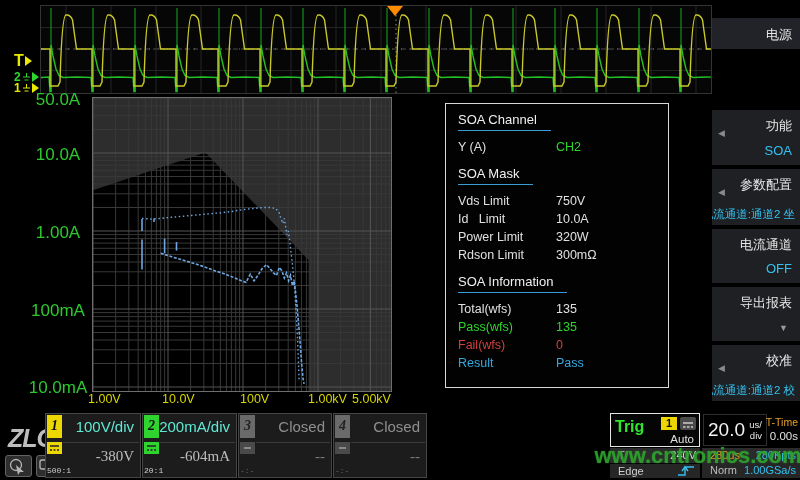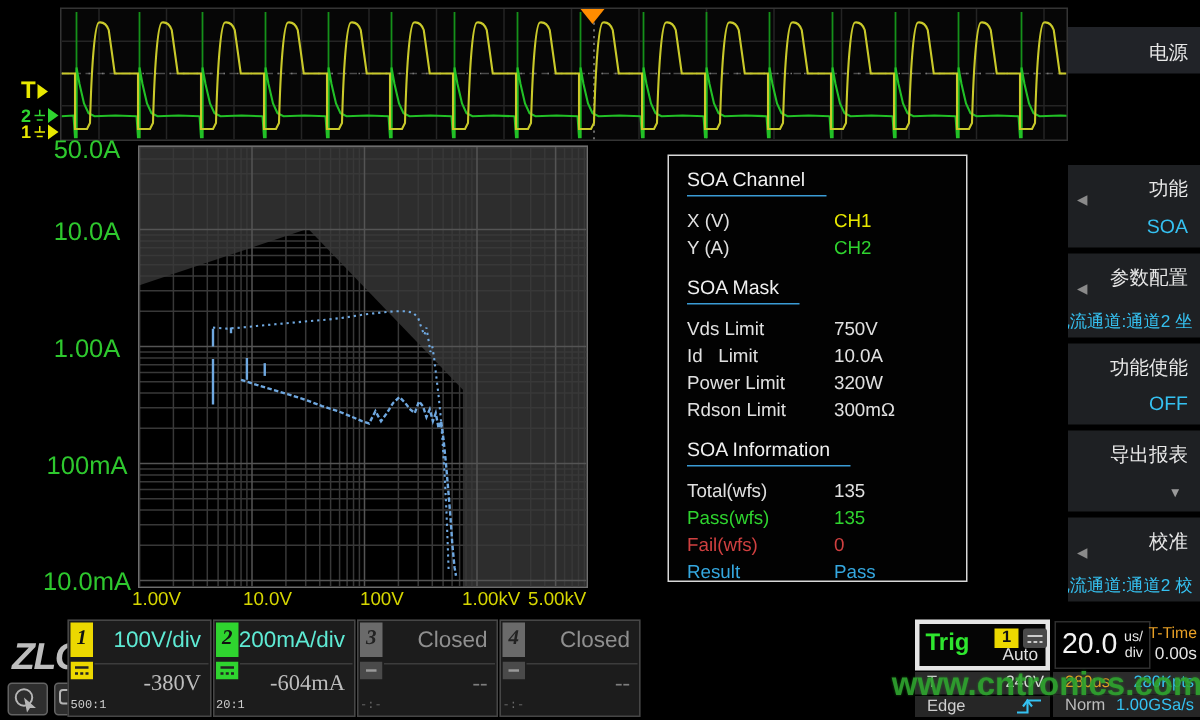--- a/index.html
+++ b/index.html
@@ -16,21 +16,21 @@
   #marker-ch2{left:14px;top:70px;color:#2fd42f;font-size:12px;}
   #marker-ch1{left:14px;top:81px;color:#e8e800;font-size:12px;}
   .gnd svg{display:block}
 
   
   #plot{left:92px;top:97px;width:298px;height:293px;border:1px solid #6e6e6e;background:#2d2d2d;}
   .ytick{left:28px;width:60px;text-align:center;color:#2ec82e;font-size:17px;z-index:3;}
   .xtick{top:392px;color:#d6d600;font-size:12.5px;z-index:3;}
 
   
-  #info-panel{left:445px;top:103px;width:200px;height:285px;background:#020202;border:1px solid #d8d8d8;
+  #info-panel{left:445px;top:103px;width:224px;height:285px;background:#020202;border:1px solid #d8d8d8;
               box-sizing:border-box;padding:8px 0 0 12px;z-index:8;}
   .ip-h{font-size:13px;color:#f0f0f0;width:fit-content;padding:0 14px 3px 0;border-bottom:1px solid #3a9bd5;margin-bottom:7px;}
   .ip-row{display:flex;height:18px;align-items:center;font-size:12.5px;}
   .ip-label{width:98px;color:#e0e0e0;white-space:pre;}
   .ip-gap{height:10px;}
   .c-yellow{color:#e8e800!important}.c-green{color:#2fd42f!important}
   .c-red{color:#d04040!important}.c-cyan{color:#35a8e0!important}
   .ip-val{color:#e0e0e0;}
 
   
@@ -53,21 +53,21 @@
   .ch-divider{position:absolute;left:17px;right:1px;top:28px;border-top:1px solid #3c3c3c;}
   .ch-closed .ch-badge{background:#6a6a6a;color:#222;}
   .ch-closed .ch-scale{color:#8f8f8f;}
   .ch-closed .ch-offset{color:#7d7d7d;}
   .ch-closed .ch-probe{color:#6a6a6a;}
 
   #logo{left:8px;top:14px;color:#bdbdbd;font-style:italic;font-weight:bold;font-size:25px;letter-spacing:-1px;}
   #logo sup{font-size:9px;font-style:normal;letter-spacing:0;}
   .tool-btn{top:45px;width:27px;height:22px;background:#2e2e2e;border:1px solid #636363;border-radius:3px;box-sizing:border-box;}
 
-  .trig-main{left:610px;top:3px;width:90px;height:34px;background:#050505;border:3px solid #e5e5e5;box-sizing:border-box;}
+  .trig-main{left:610px;top:3px;width:90px;height:34px;background:#050505;border:1px solid #e5e5e5;box-sizing:border-box;}
   #trig-label{position:absolute;left:4px;top:4px;color:#2ee62e;font-weight:bold;font-size:16px;}
   #trig-src{position:absolute;left:50px;top:3px;width:16px;height:13px;background:#ecd800;color:#111;text-align:center;
             font-size:11px;font-weight:bold;line-height:13px;}
   #trig-coup{position:absolute;left:69px;top:3px;width:16px;height:13px;background:#4a4a4a;border-radius:2px;}
   #trig-mode{position:absolute;right:5px;bottom:1px;font-size:11.5px;color:#e0e0e0;}
   .trig-row1{left:610px;top:38px;width:90px;height:15px;background:#2b2b2b;font-size:11px;}
   .trig-row2{left:610px;top:54px;width:90px;height:14px;background:#262626;font-size:11px;}
   .row-l{position:absolute;left:8px;top:1px;color:#cfcfcf;}
   .row-r{position:absolute;right:4px;top:1px;color:#e2e2e2;}
 
@@ -146,24 +146,20 @@
   <div class="abs ytick" style="top:378px">10.0mA</div>
   <div class="abs xtick" style="left:88px">1.00V</div>
   <div class="abs xtick" style="left:162px">10.0V</div>
   <div class="abs xtick" style="left:240px">100V</div>
   <div class="abs xtick" style="left:308px">1.00kV</div>
   <div class="abs xtick" style="left:352px">5.00kV</div>
 
   <div class="abs" id="info-panel">
     <div class="ip-h">SOA Channel</div>
     <div class="ip-row">
-        <span class="ip-label">X (V)</span>
-        <span class="ip-val c-yellow">CH1</span>
-      </div>
-    <div class="ip-row">
         <span class="ip-label">Y (A)</span>
         <span class="ip-val c-green">CH2</span>
       </div>
     <div class="ip-gap"></div>
     <div class="ip-h">SOA Mask</div>
     <div class="ip-row">
         <span class="ip-label">Vds Limit</span>
         <span class="ip-val">750V</span>
       </div>
     <div class="ip-row">
@@ -205,21 +201,21 @@
     <span class="side-arrow">◀</span>
     <span class="side-label">功能</span>
     <span class="side-value">SOA</span>
   </div>
   <div class="abs side-item" style="top:169px;height:56px">
     <span class="side-arrow">◀</span>
     <span class="side-label">参数配置</span>
     <span class="side-sub">电流通道:通道2 坐</span>
   </div>
   <div class="abs side-item" style="top:229px;height:54px">
-    <span class="side-label">功能使能</span>
+    <span class="side-label">电流通道</span>
     <span class="side-value">OFF</span>
   </div>
   <div class="abs side-item" style="top:287px;height:54px">
     <span class="side-label">导出报表</span>
     <span class="side-down">▼</span>
   </div>
   <div class="abs side-item" style="top:345px;height:56px">
     <span class="side-arrow">◀</span>
     <span class="side-label">校准</span>
     <span class="side-sub">电流通道:通道2 校</span>

